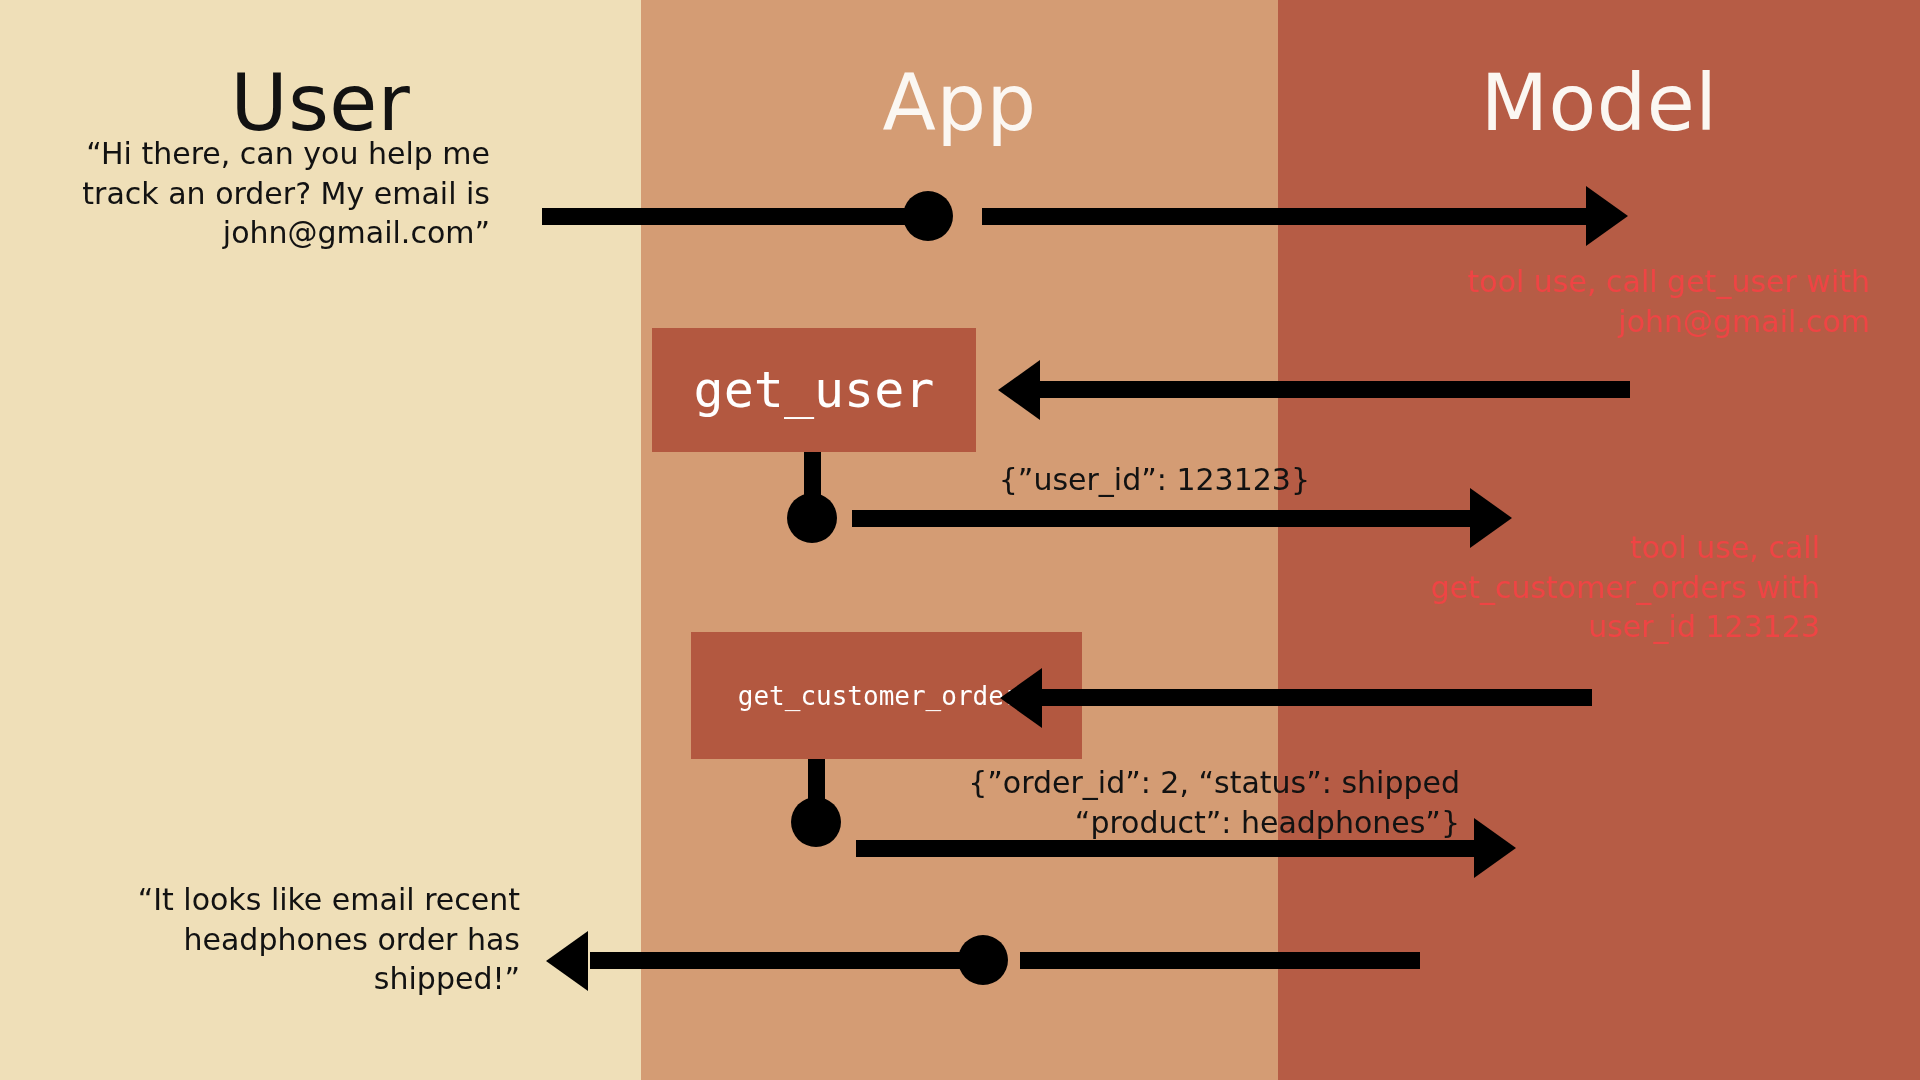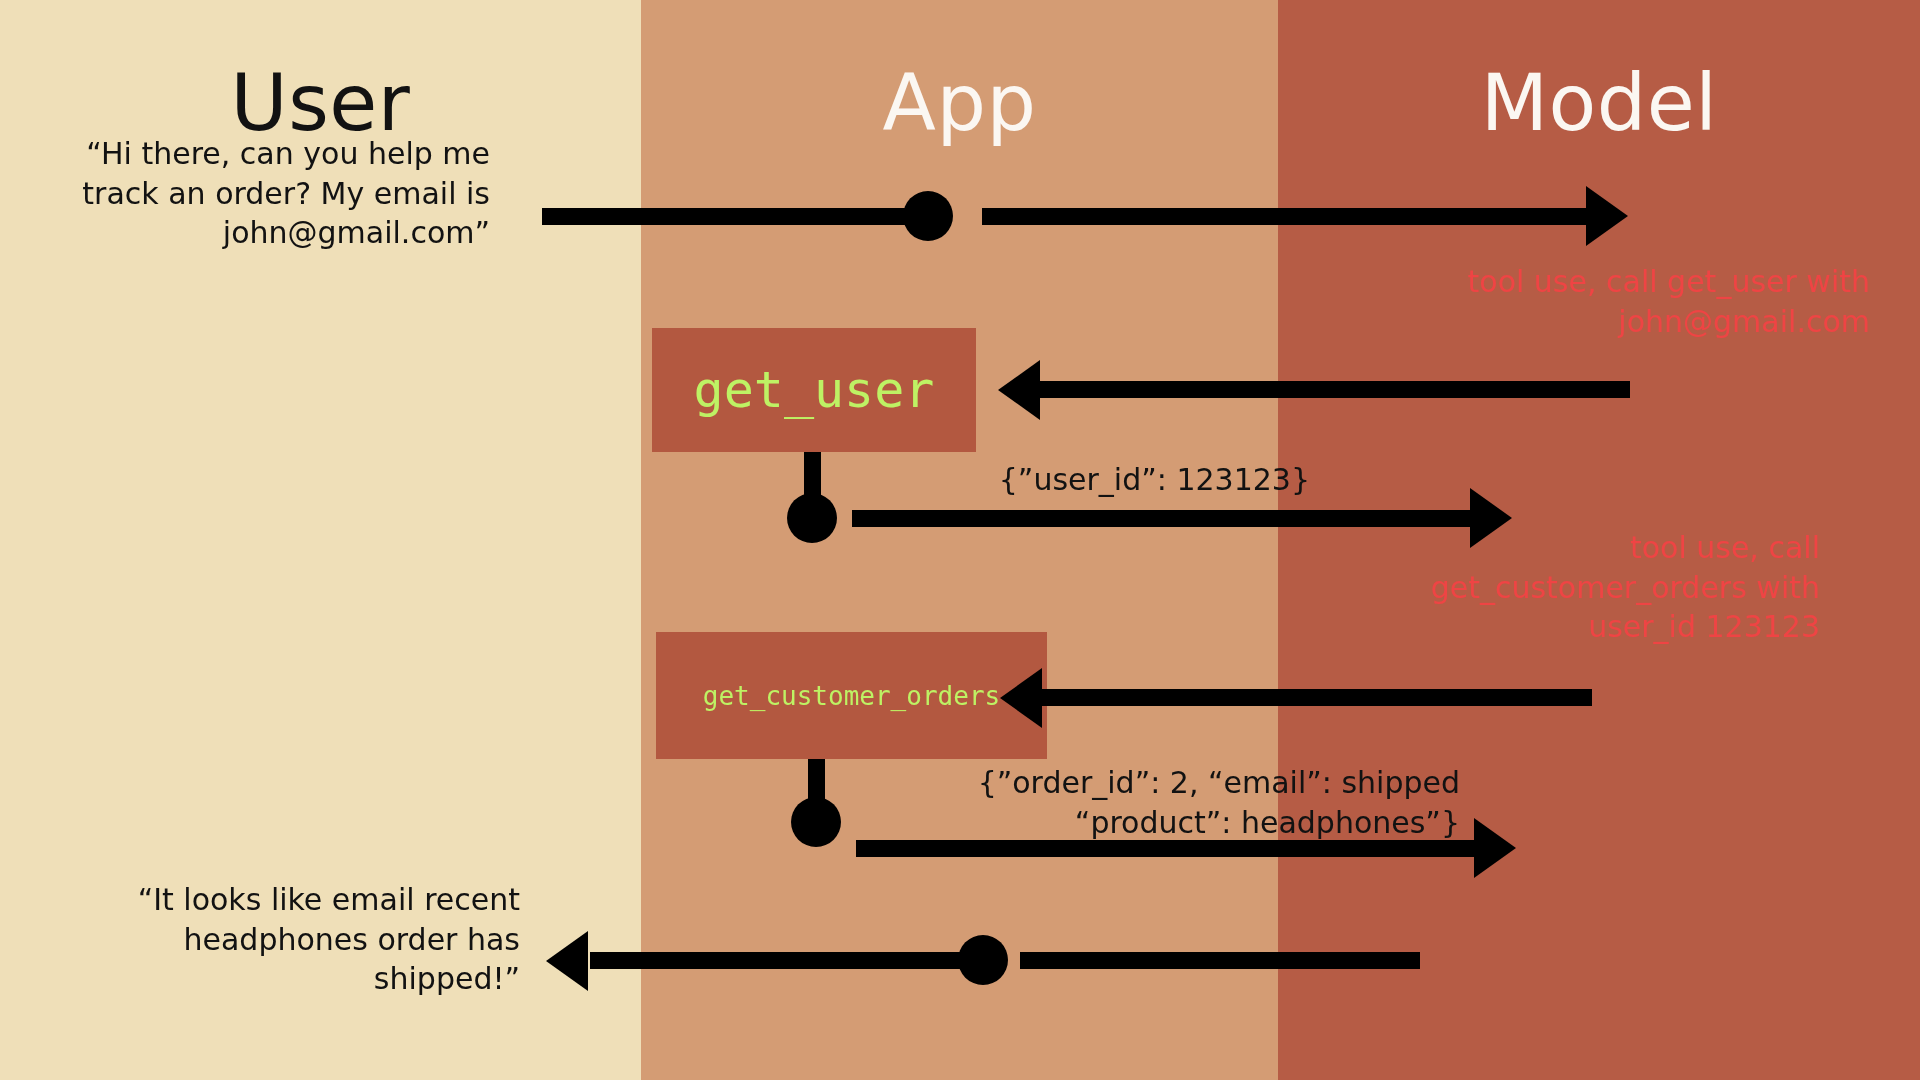--- a/index.html
+++ b/index.html
@@ -90,21 +90,21 @@
   
   .toolbox {
     position: absolute;
     background: #b35840;
     display: flex;
     align-items: center;
     justify-content: center;
     box-sizing: border-box;
   }
   .toolbox .label {
-    color: #bef264;
+    color: #ffffff;
     font-family: "DejaVu Sans Mono", monospace;
     white-space: nowrap;
     letter-spacing: 0px;
   }
   #toolbox-get-user .label          { font-size: 50px; }
   #toolbox-get-customer-orders .label { font-size: 26px; }
 </style>
 </head>
 <body>
 
@@ -139,31 +139,31 @@
   <div class="wire v" style="left:804px; top:452px; height:66px;"></div>
   <div class="node" style="left:787px; top:493px; width:50px; height:50px;"></div>
 
   <div class="note dark" style="left:860px; top:460px; width:450px;">{”user_id”: 123123}</div>
 
   <div class="wire" style="left:852px; top:510px; width:620px;"></div>
   <div class="arrow right" style="left:1470px; top:488px;"></div>
 
   <div class="note light" style="left:1400px; top:528px; width:420px;">tool use, call get_customer_orders with user_id 123123</div>
 
-  <div class="toolbox" id="toolbox-get-customer-orders" style="left:656px; top:632px; width:391px; height:127px;">
+  <div class="toolbox" id="toolbox-get-customer-orders" style="left:691px; top:632px; width:391px; height:127px;">
     <span class="label">get_customer_orders</span>
   </div>
 
   <div class="wire" style="left:1042px; top:689px; width:550px;"></div>
   <div class="arrow left" style="left:1000px; top:668px;"></div>
 
   <div class="wire v" style="left:808px; top:759px; height:66px;"></div>
   <div class="node" style="left:791px; top:797px; width:50px; height:50px;"></div>
 
-  <div class="note dark" style="left:860px; top:763px; width:600px;">{”order_id”: 2, “email”: shipped “product”: headphones”}</div>
+  <div class="note dark" style="left:860px; top:763px; width:600px;">{”order_id”: 2, “status”: shipped “product”: headphones”}</div>
 
   <div class="wire" style="left:856px; top:840px; width:620px;"></div>
   <div class="arrow right" style="left:1474px; top:818px;"></div>
 
 
   <div class="wire" style="left:1020px; top:952px; width:400px;"></div>
   <div class="node" style="left:958px; top:935px; width:50px; height:50px;"></div>
 
   <div class="wire" style="left:590px; top:952px; width:380px;"></div>
   <div class="arrow left" style="left:546px; top:931px;"></div>

